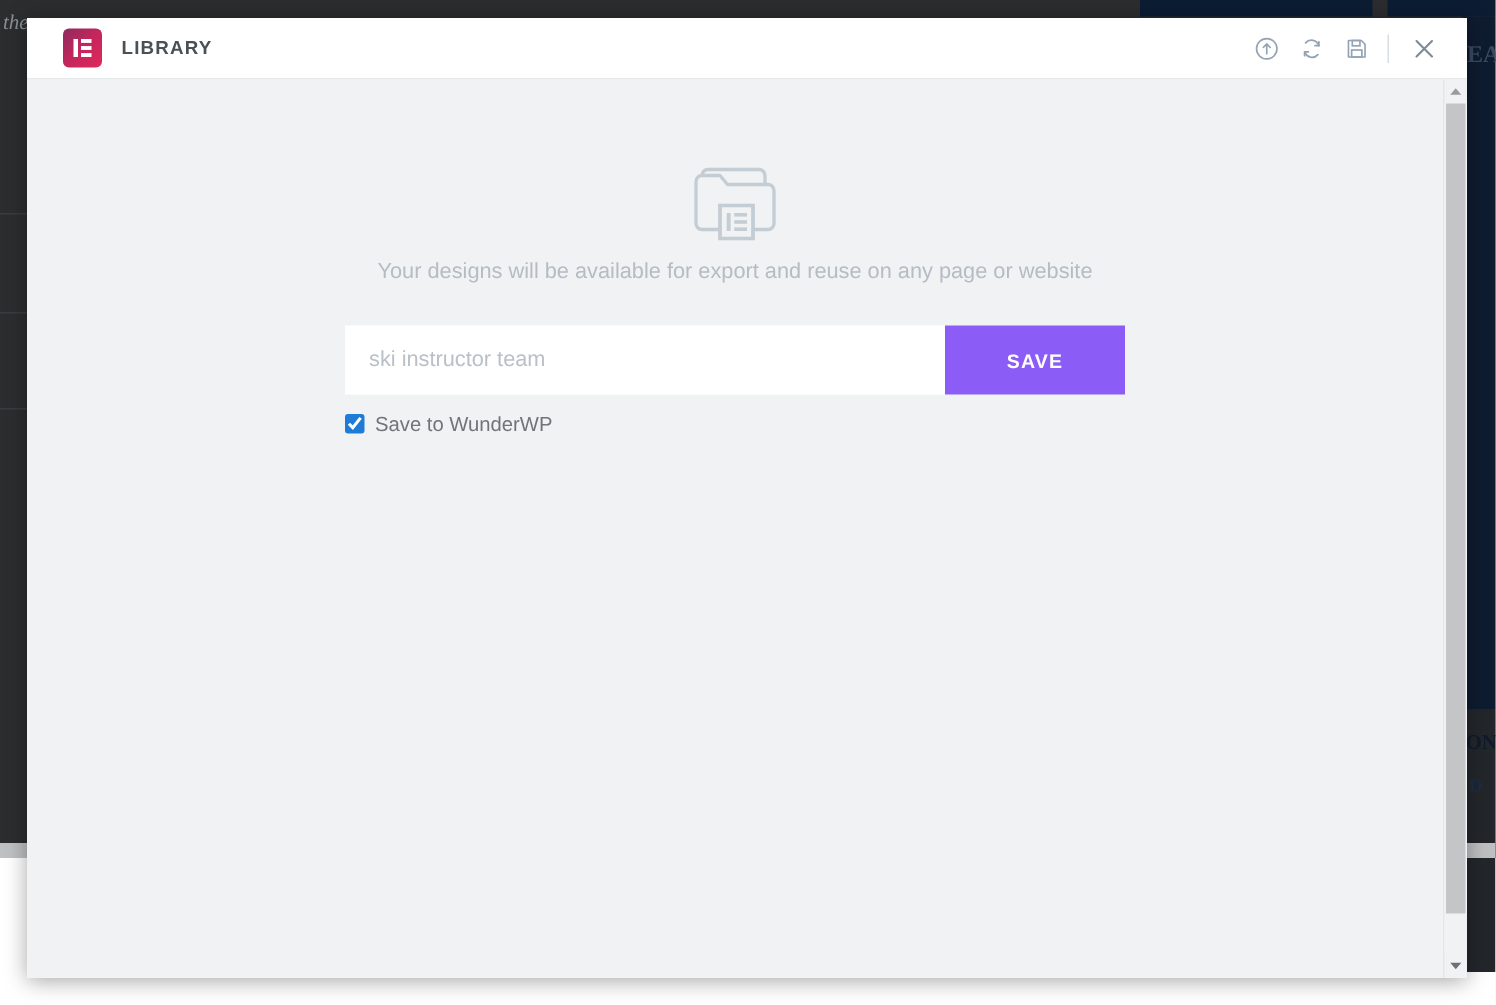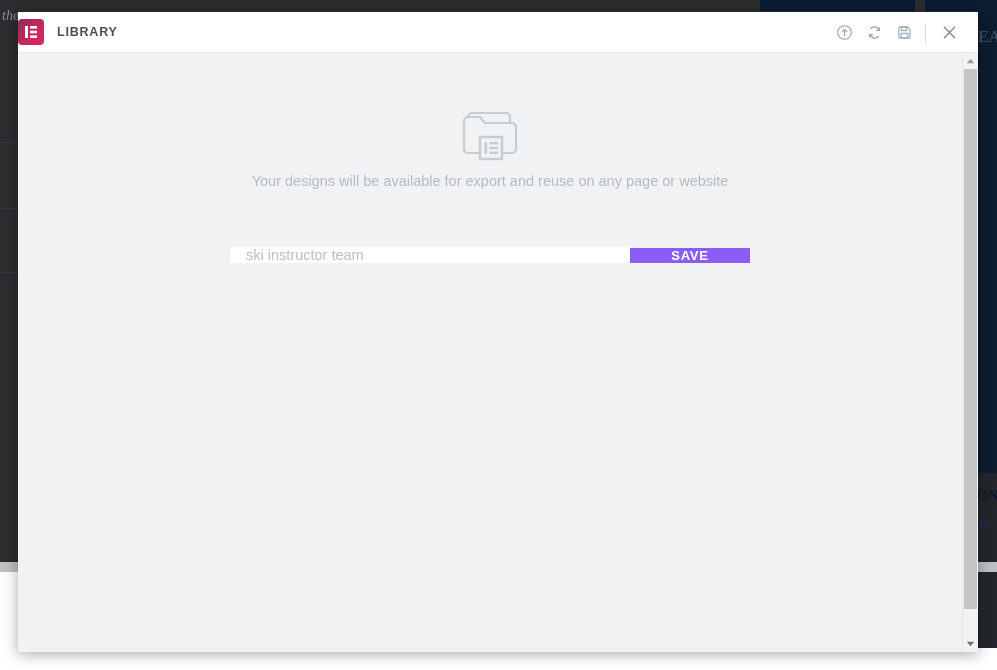--- a/index.html
+++ b/index.html
@@ -145,21 +145,21 @@
   }
 
   
   .modal-header {
     height: 41px;
     min-height: 41px;
     background: #ffffff;
     border-bottom: 1px solid #e6e9ec;
     display: flex;
     align-items: center;
-    padding: 0 14px 0 0;
+    padding: 0 14px 0 24px;
   }
 
   .logo-badge {
     width: 26px;
     height: 26px;
     border-radius: 4px;
     background: linear-gradient(135deg, #8e2b5e 0%, #c4265c 50%, #e0295b 100%);
     display: flex;
     align-items: center;
     justify-content: center;
@@ -231,21 +231,20 @@
   .save-subtitle {
     font-size: 14.5px;
     color: #b5bcc4;
   }
 
   .form-row {
     display: flex;
     margin-top: 28px;
     width: 520px;
     height: 46px;
-    align-items: flex-end;
   }
   .name-input {
     flex: 1 1 auto;
     border: none;
     outline: none;
     background: #ffffff;
     font-family: "Liberation Sans", sans-serif;
     font-size: 14.5px;
     color: #b9c0c8;
     padding: 0 16px;
@@ -430,20 +429,24 @@
         </div>
 
 
         <p class="save-subtitle">Your designs will be available for export and reuse on any page or website</p>
 
         <div class="form-row">
           <input class="name-input" type="text" placeholder="ski instructor team" style="">
           <button class="save-button">SAVE</button>
         </div>
 
+        <div class="checkbox-row">
+          <input class="wp-checkbox" type="checkbox" id="wp-check" checked="" style="">
+          <label class="checkbox-label" for="wp-check">Save to WunderWP</label>
+        </div>
 
 
       </div>
 
       <div class="scrollbar-col">
         <div class="sb-arrow">
           <svg width="9" height="6" viewBox="0 0 9 6">
               <path d="M4.5 0.8 L8.2 5.2 L0.8 5.2 Z" fill="#9a9b9d"></path>
             </svg>
         </div>

